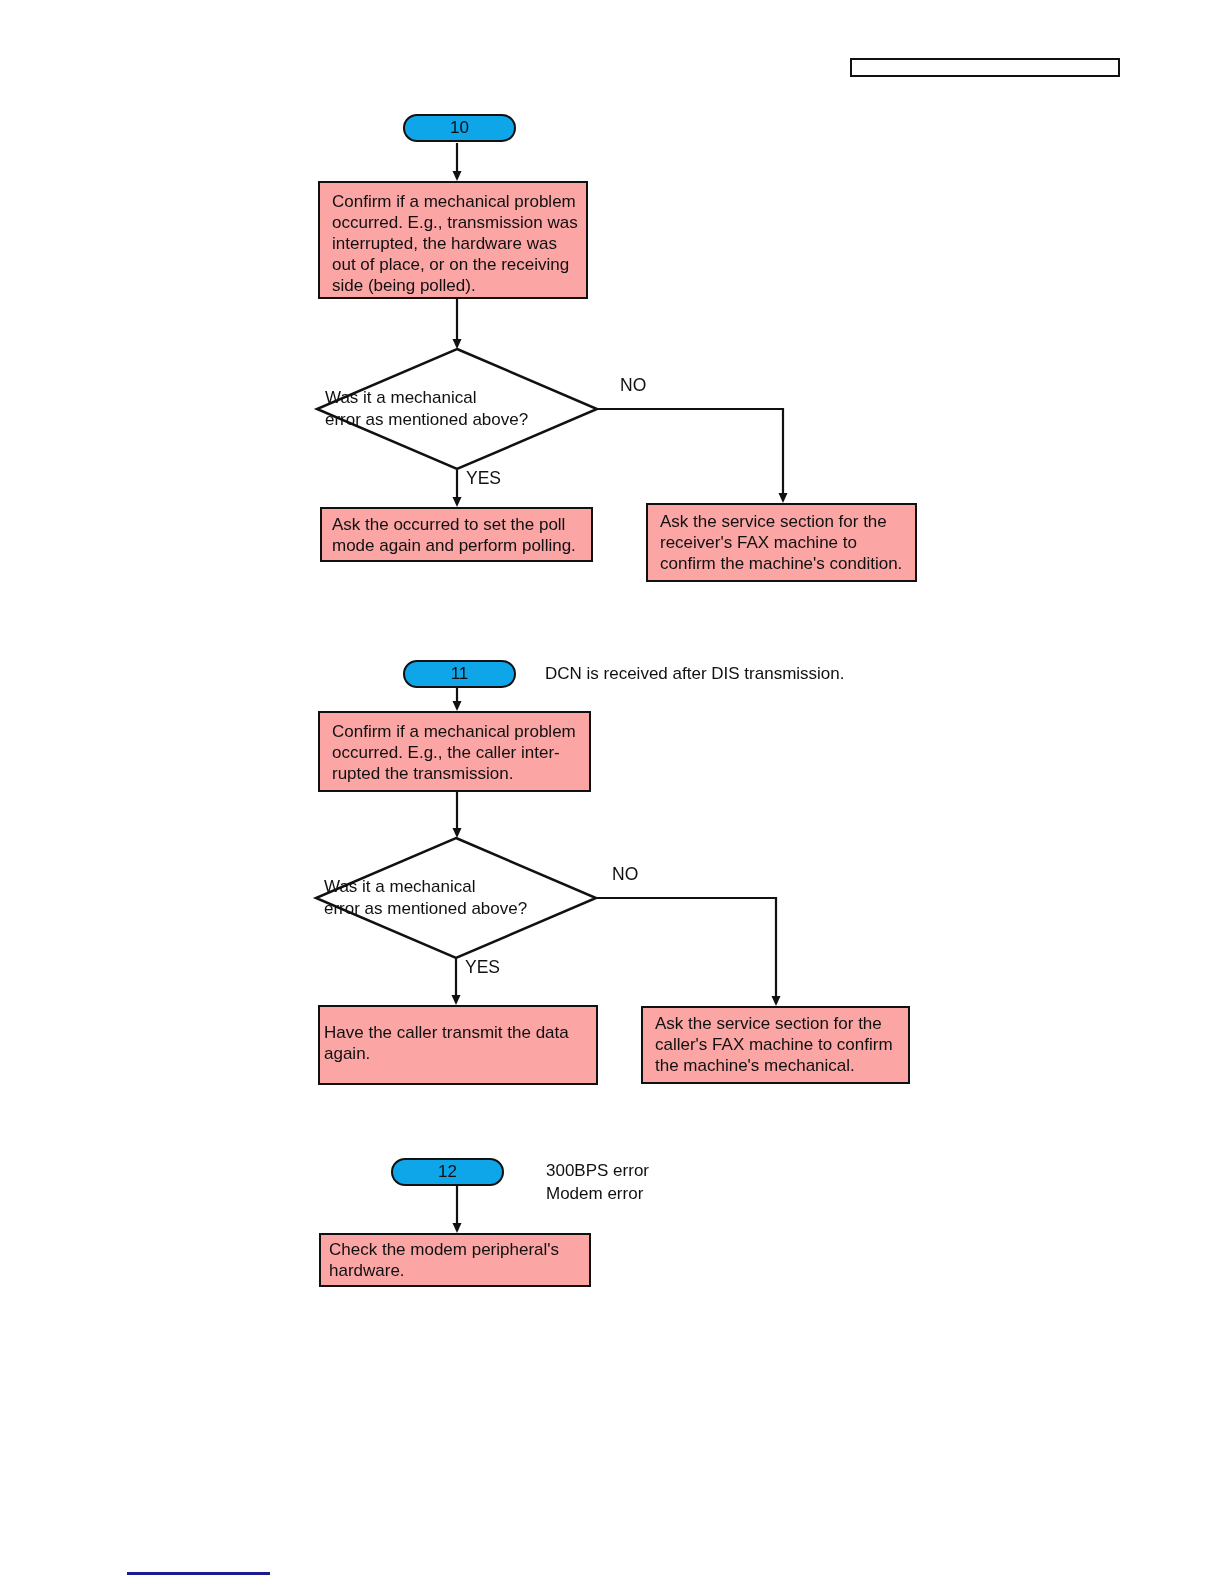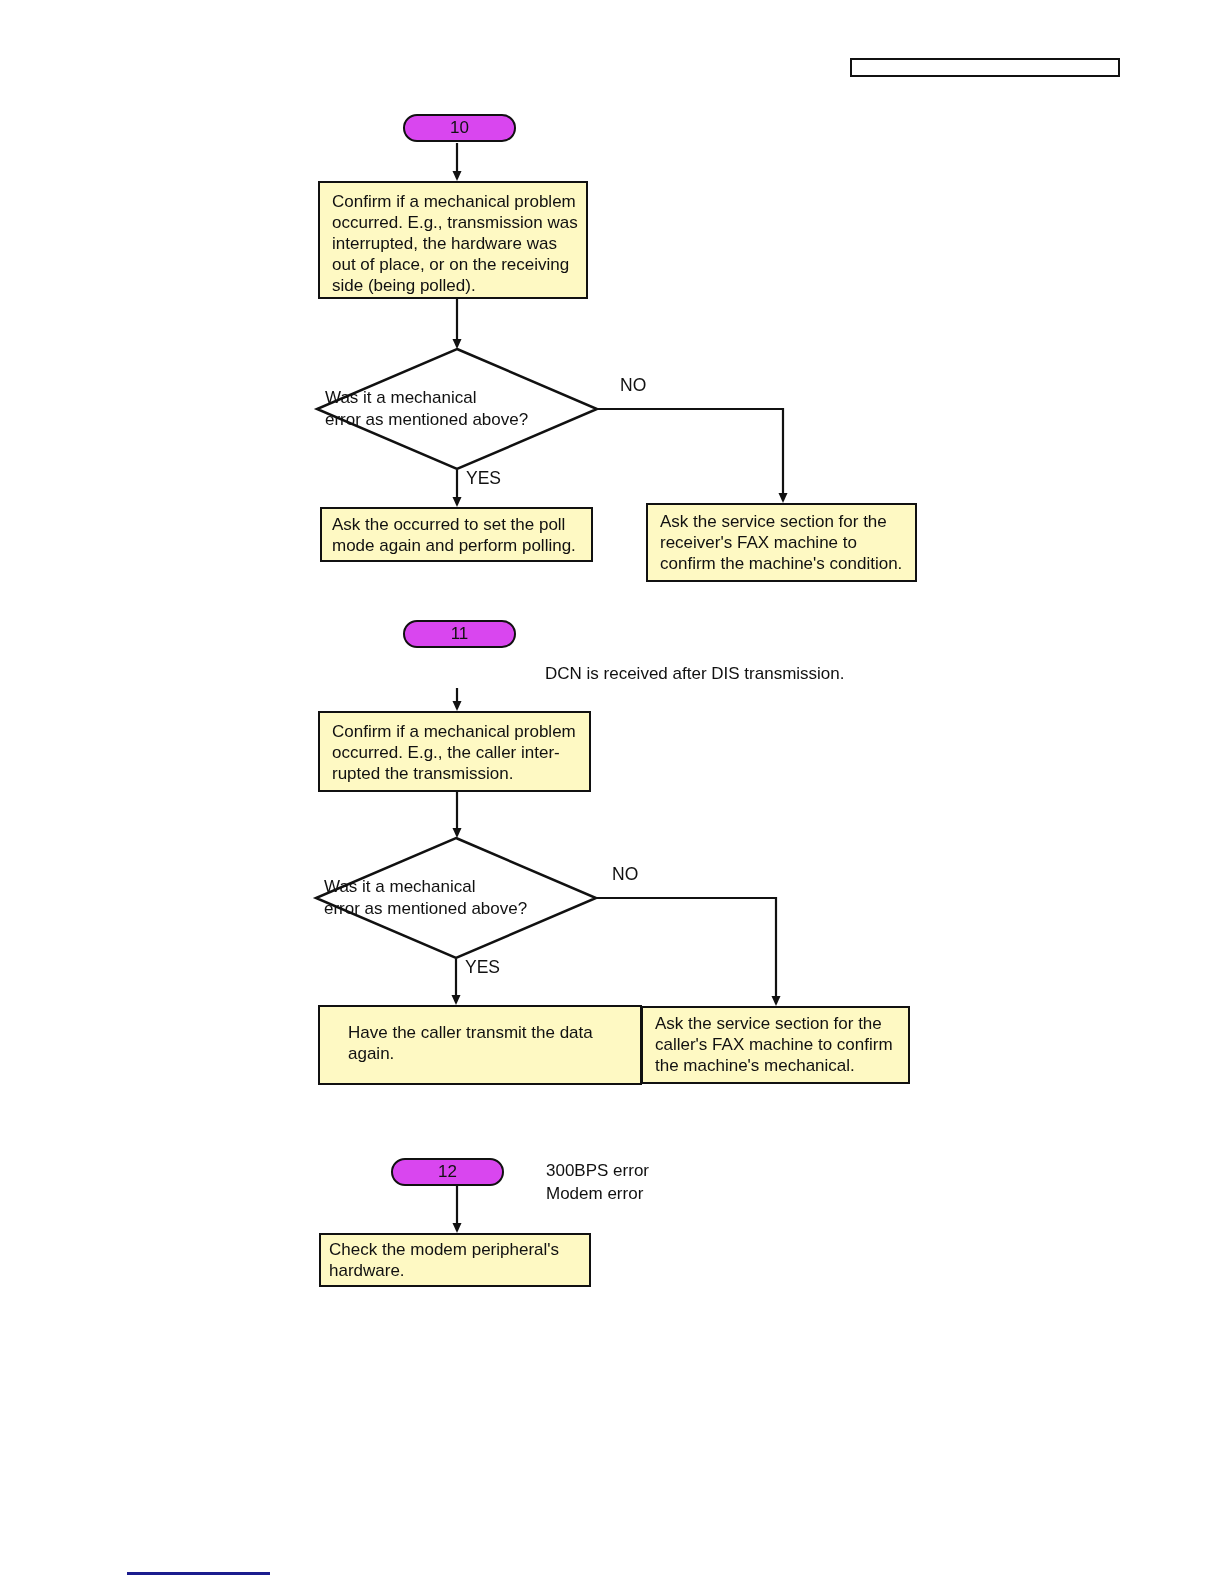--- a/index.html
+++ b/index.html
@@ -7,27 +7,27 @@
     position:relative; width:1224px; height:1584px; background:#ffffff;
     font-family:"Liberation Sans", sans-serif; color:#111111; overflow:hidden;
   }
   .connectors { position:absolute; left:0; top:0; width:1224px; height:1584px; }
   .header-box {
     position:absolute; left:850px; top:58px; width:270px; height:19px;
     border:2.5px solid #111; background:#fff; box-sizing:border-box;
   }
   .badge {
     position:absolute; width:113px; height:28px; border:2.5px solid #111;
-    border-radius:14px; background:#d946ef; box-sizing:border-box;
+    border-radius:14px; background:#0ea5e9; box-sizing:border-box;
     display:flex; align-items:center; justify-content:center;
     font-size:17px;
   }
   .caption { position:absolute; font-size:17px; line-height:22.5px; white-space:nowrap; }
   .fbox {
-    position:absolute; border:2.5px solid #111; background:#fef9c3;
+    position:absolute; border:2.5px solid #111; background:#fca5a5;
     box-sizing:border-box; font-size:17px; line-height:21px;
   }
   .fbox .line { white-space:nowrap; }
   .dtext {
     position:absolute; width:264px; 
     font-size:17px; line-height:21.5px;
   }
   .branch-label { position:absolute; font-size:17.5px; }
   .footer-rule { position:absolute; left:127px; top:1572px; width:143px; height:3px; }
 </style>
@@ -86,42 +86,42 @@
     <div class="line">Ask the occurred to set the poll</div>
     <div class="line">mode again and perform polling.</div>
   </div>
 
   <div class="fbox" style="left:646px; top:503px; width:271px; height:79px; padding:6px 12px;">
     <div class="line">Ask the service section for the</div>
     <div class="line">receiver's FAX machine to</div>
     <div class="line">confirm the machine's condition.</div>
   </div>
 
-  <div class="badge" style="left:403px; top:620px;">
+  <div class="badge" style="left:403px; top:660px;">
     <span>11</span>
   </div>
   <div class="caption" style="left:545px; top:663px;">
     <div class="line">DCN is received after DIS transmission.</div>
   </div>
 
   <div class="fbox" style="left:318px; top:711px; width:273px; height:81px; padding:8px 12px;">
     <div class="line">Confirm if a mechanical problem</div>
     <div class="line">occurred. E.g., the caller inter-</div>
     <div class="line">rupted the transmission.</div>
   </div>
 
   <div class="dtext" style="left:324px; top:876px;">
     <div>Was it a mechanical</div>
     <div>error as mentioned above?</div>
   </div>
 
   <div class="branch-label" style="left:612px; top:864px;">NO</div>
   <div class="branch-label" style="left:465px; top:957px;">YES</div>
 
-  <div class="fbox" style="left:318px; top:1005px; width:324px; height:80px; padding:15px 28px 0;">
+  <div class="fbox" style="left:318px; top:1005px; width:280px; height:80px; padding:15px 4px 0;">
     <div class="line">Have the caller transmit the data</div>
     <div class="line">again.</div>
   </div>
 
   <div class="fbox" style="left:641px; top:1006px; width:269px; height:78px; padding:5px 12px;">
     <div class="line">Ask the service section for the</div>
     <div class="line">caller's FAX machine to confirm</div>
     <div class="line">the machine's mechanical.</div>
   </div>
 

